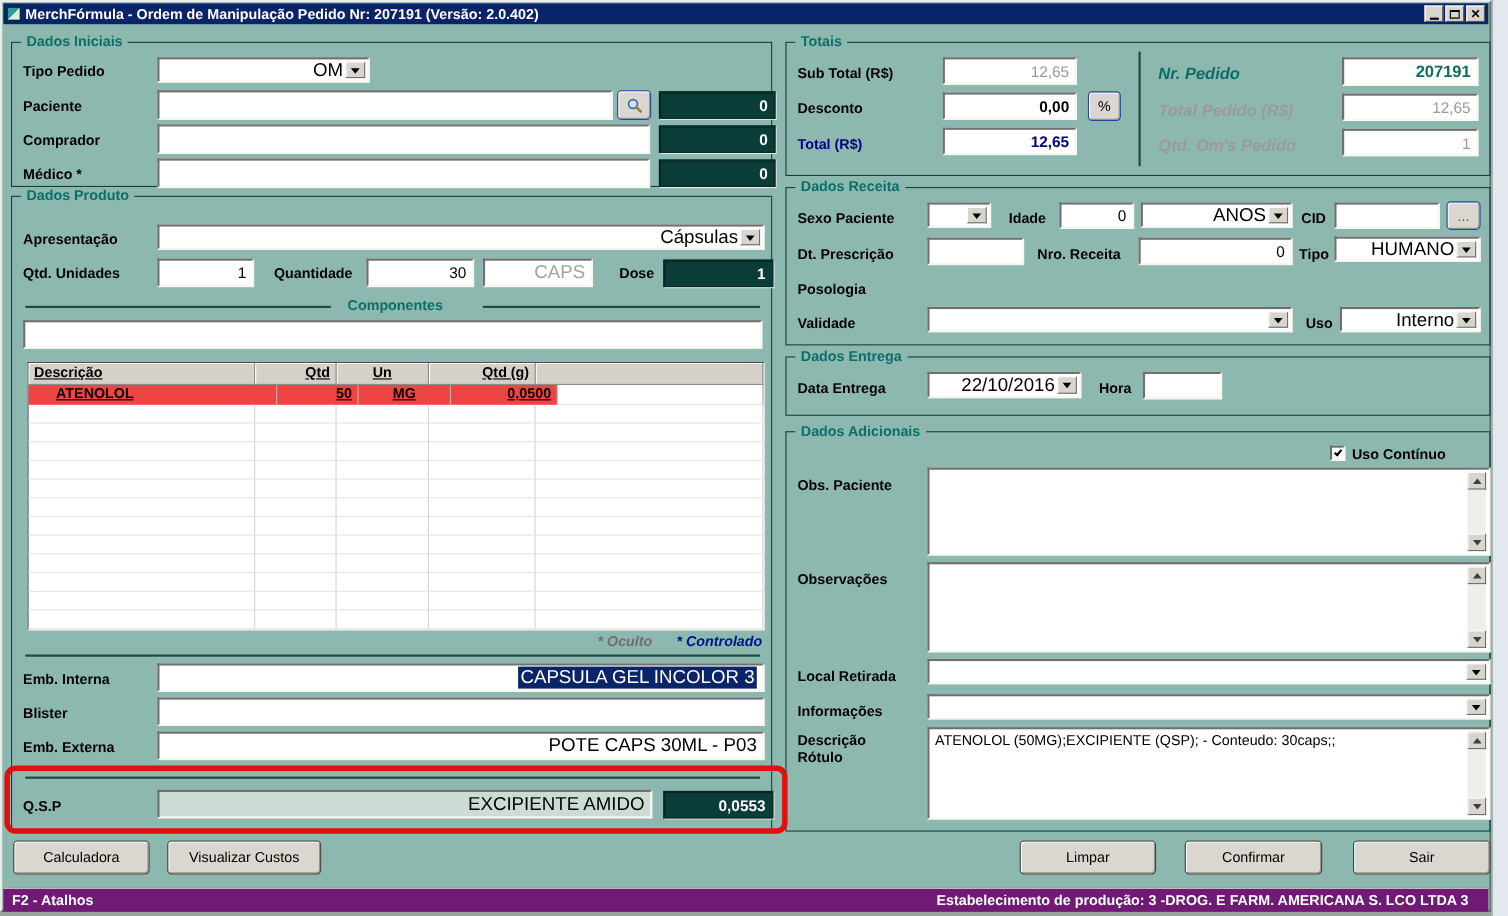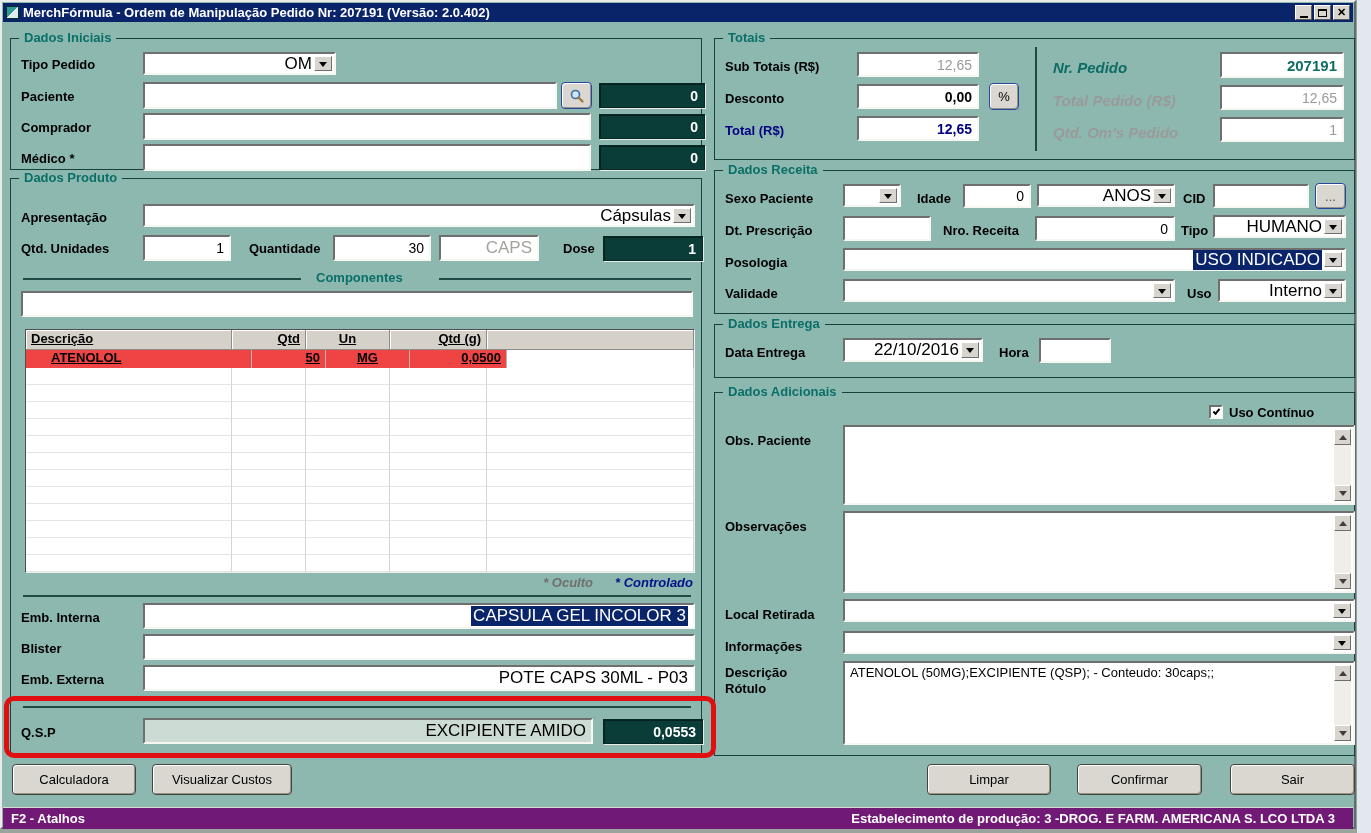--- a/index.html
+++ b/index.html
@@ -326,21 +326,21 @@
     <div class="sunken qsp-field" style="left:132px;top:539px;width:450px;height:26px;">
           <span>EXCIPIENTE AMIDO</span>
         </div>
     <div class="darkbox" style="left:592px;top:540px;width:100px;height:25px;">0,0553</div>
   </div>
 
   <div class="red-annot"></div>
 
   <div class="group" style="left:712px;top:36px;width:641px;height:122px;">
     <div class="legend">Totais</div>
-    <div class="lbl" style="left:10px;top:20px;">Sub Totais (R$)</div>
+    <div class="lbl" style="left:10px;top:20px;">Sub Total (R$)</div>
     <div class="sunken num" style="left:142px;top:13px;width:122px;height:25px;color:#9a9a9a;">
           <span>12,65</span>
         </div>
 
     <div class="lbl" style="left:10px;top:52px;">Desconto</div>
     <div class="sunken num" style="left:142px;top:45px;width:122px;height:25px;font-weight:bold;">
           <span>0,00</span>
         </div>
     <div class="btn3d btn-blue" style="left:274px;top:44px;width:30px;height:27px;">%</div>
 
@@ -403,26 +403,20 @@
         </div>
     <div class="lbl" style="left:466px;top:52px;">Tipo</div>
     <div class="sunken combo" style="left:498px;top:44px;width:133px;height:23px;">
       <span>HUMANO</span>
       <span class="combo-btn">
             <span class="arr-down"></span>
           </span>
     </div>
 
     <div class="lbl" style="left:10px;top:84px;">Posologia</div>
-    <div class="sunken combo" style="left:128px;top:77px;width:503px;height:23px;">
-      <span class="selected">USO INDICADO</span>
-      <span class="combo-btn">
-            <span class="arr-down"></span>
-          </span>
-    </div>
 
     <div class="lbl" style="left:10px;top:115px;">Validade</div>
     <div class="sunken combo" style="left:128px;top:108px;width:332px;height:23px;">
       <span></span>
       <span class="combo-btn">
             <span class="arr-down"></span>
           </span>
     </div>
     <div class="lbl" style="left:472px;top:115px;">Uso</div>
     <div class="sunken combo" style="left:503px;top:108px;width:128px;height:23px;">

